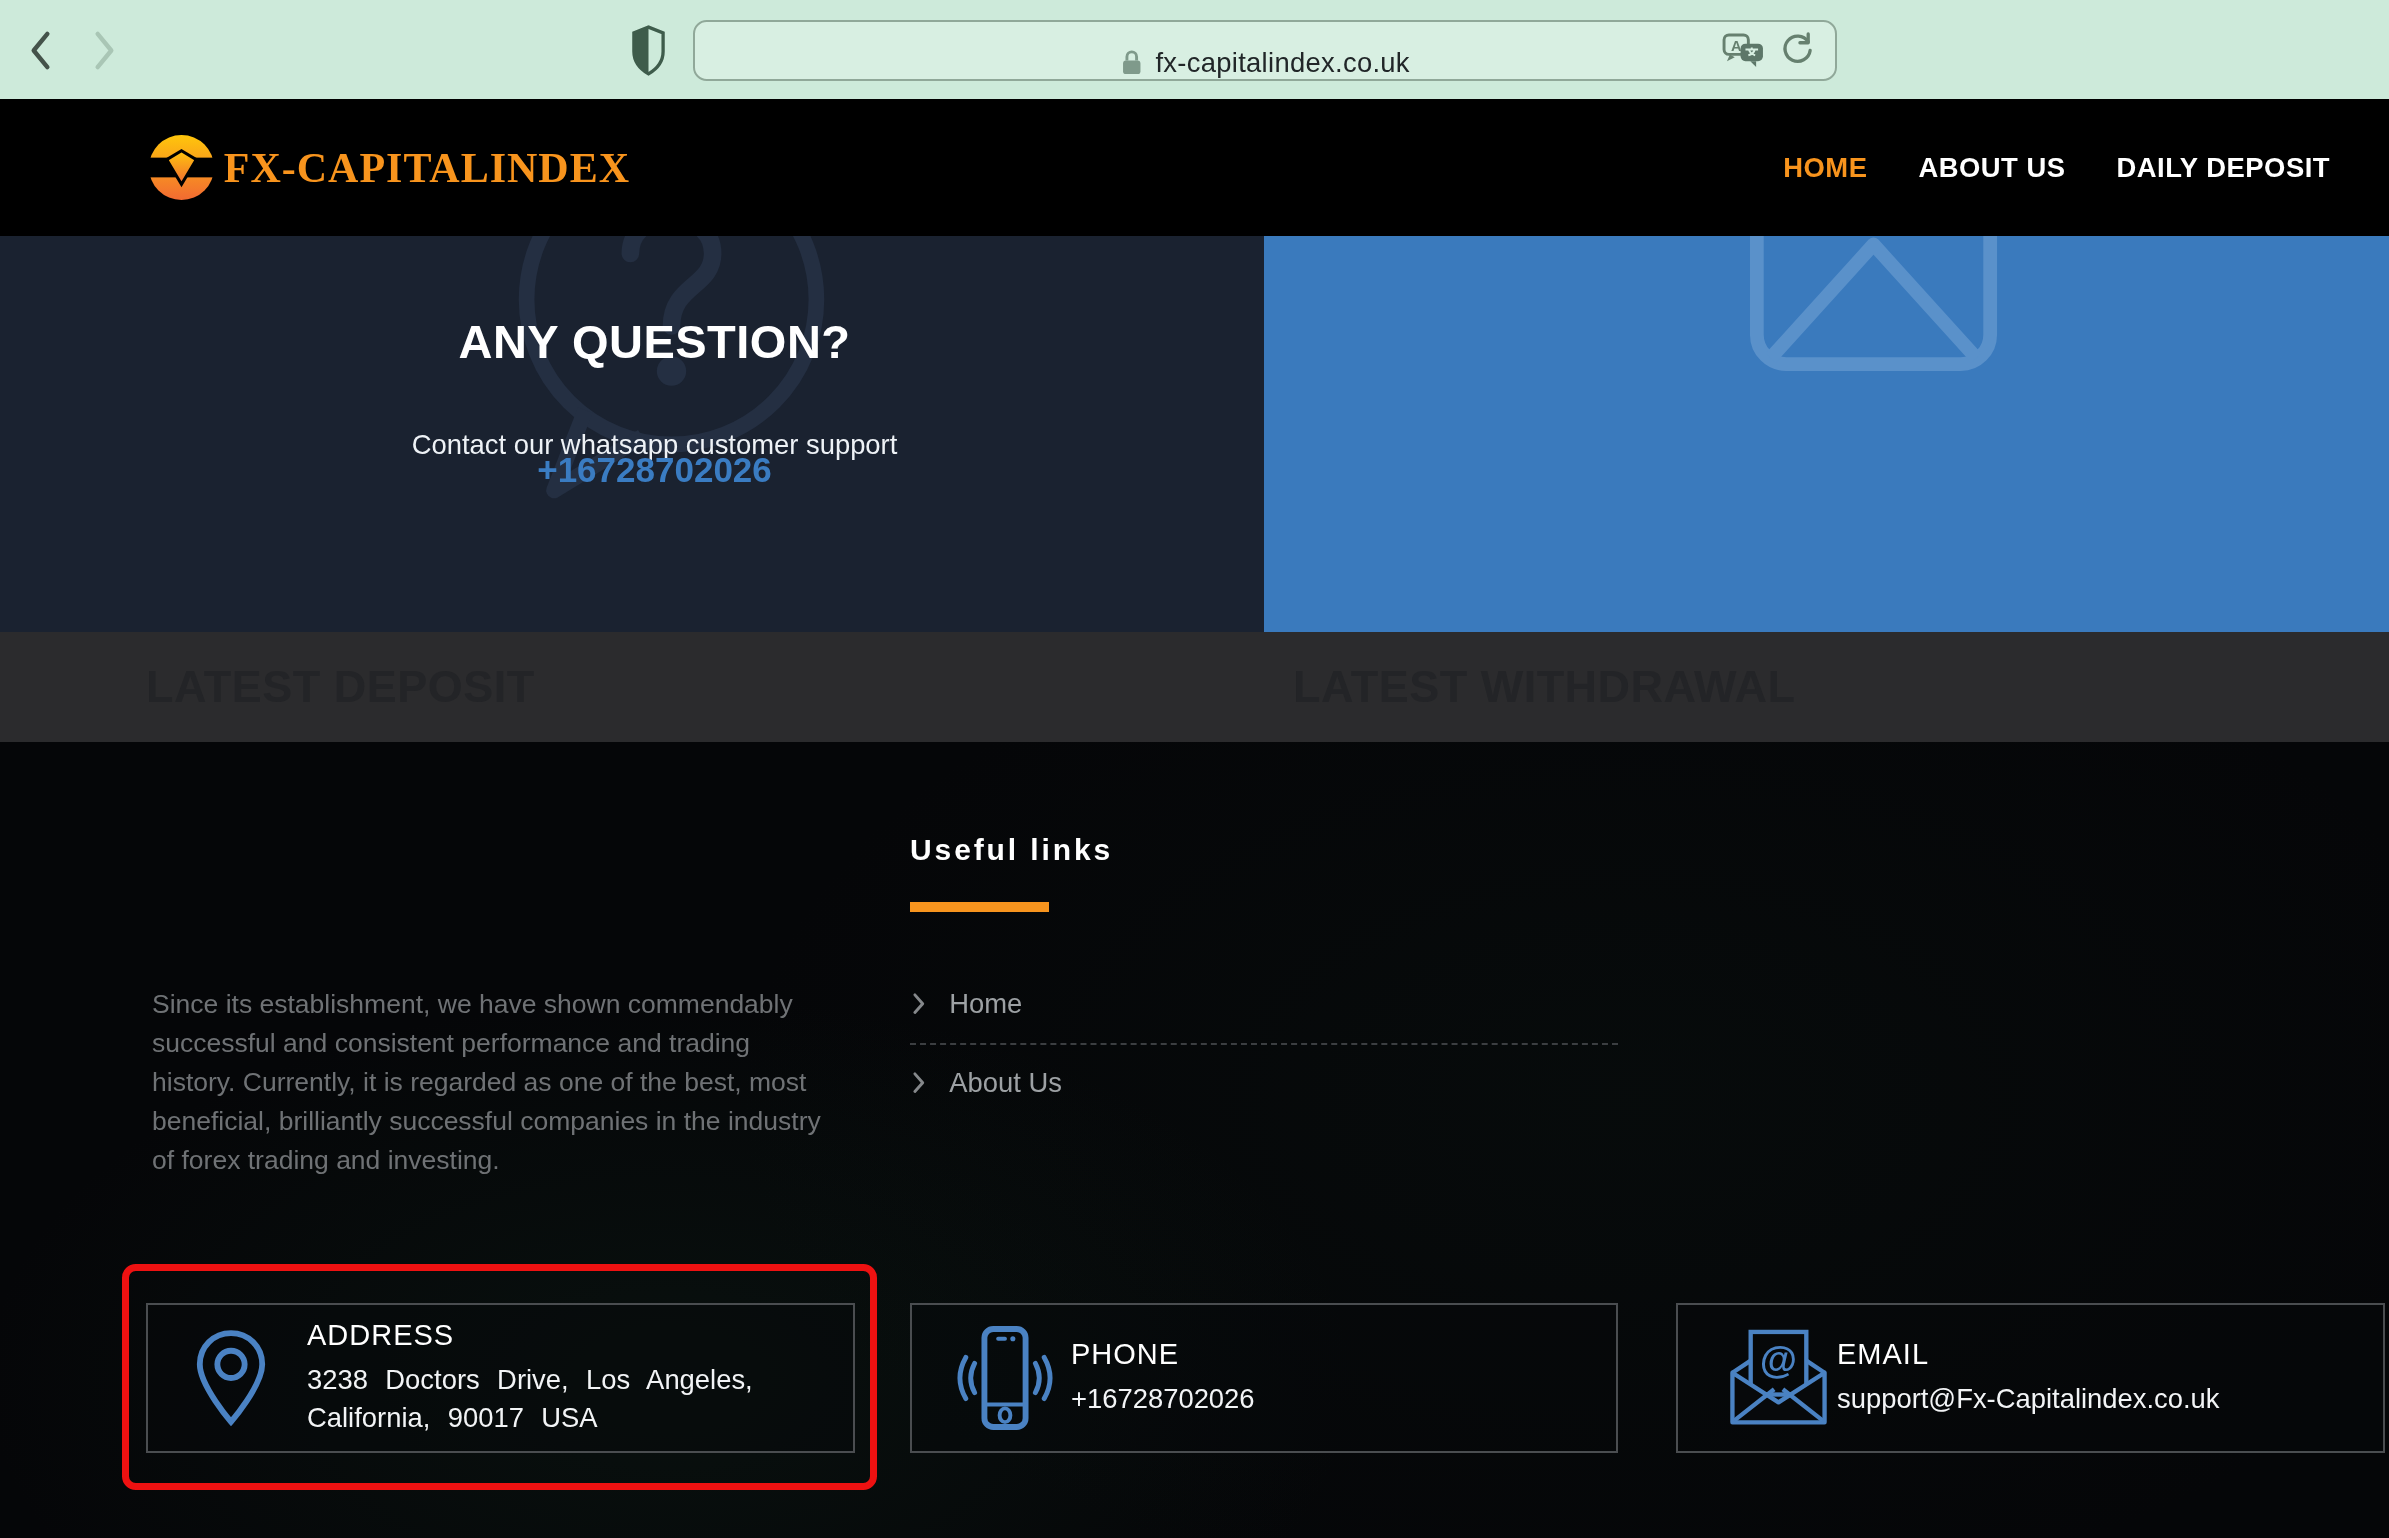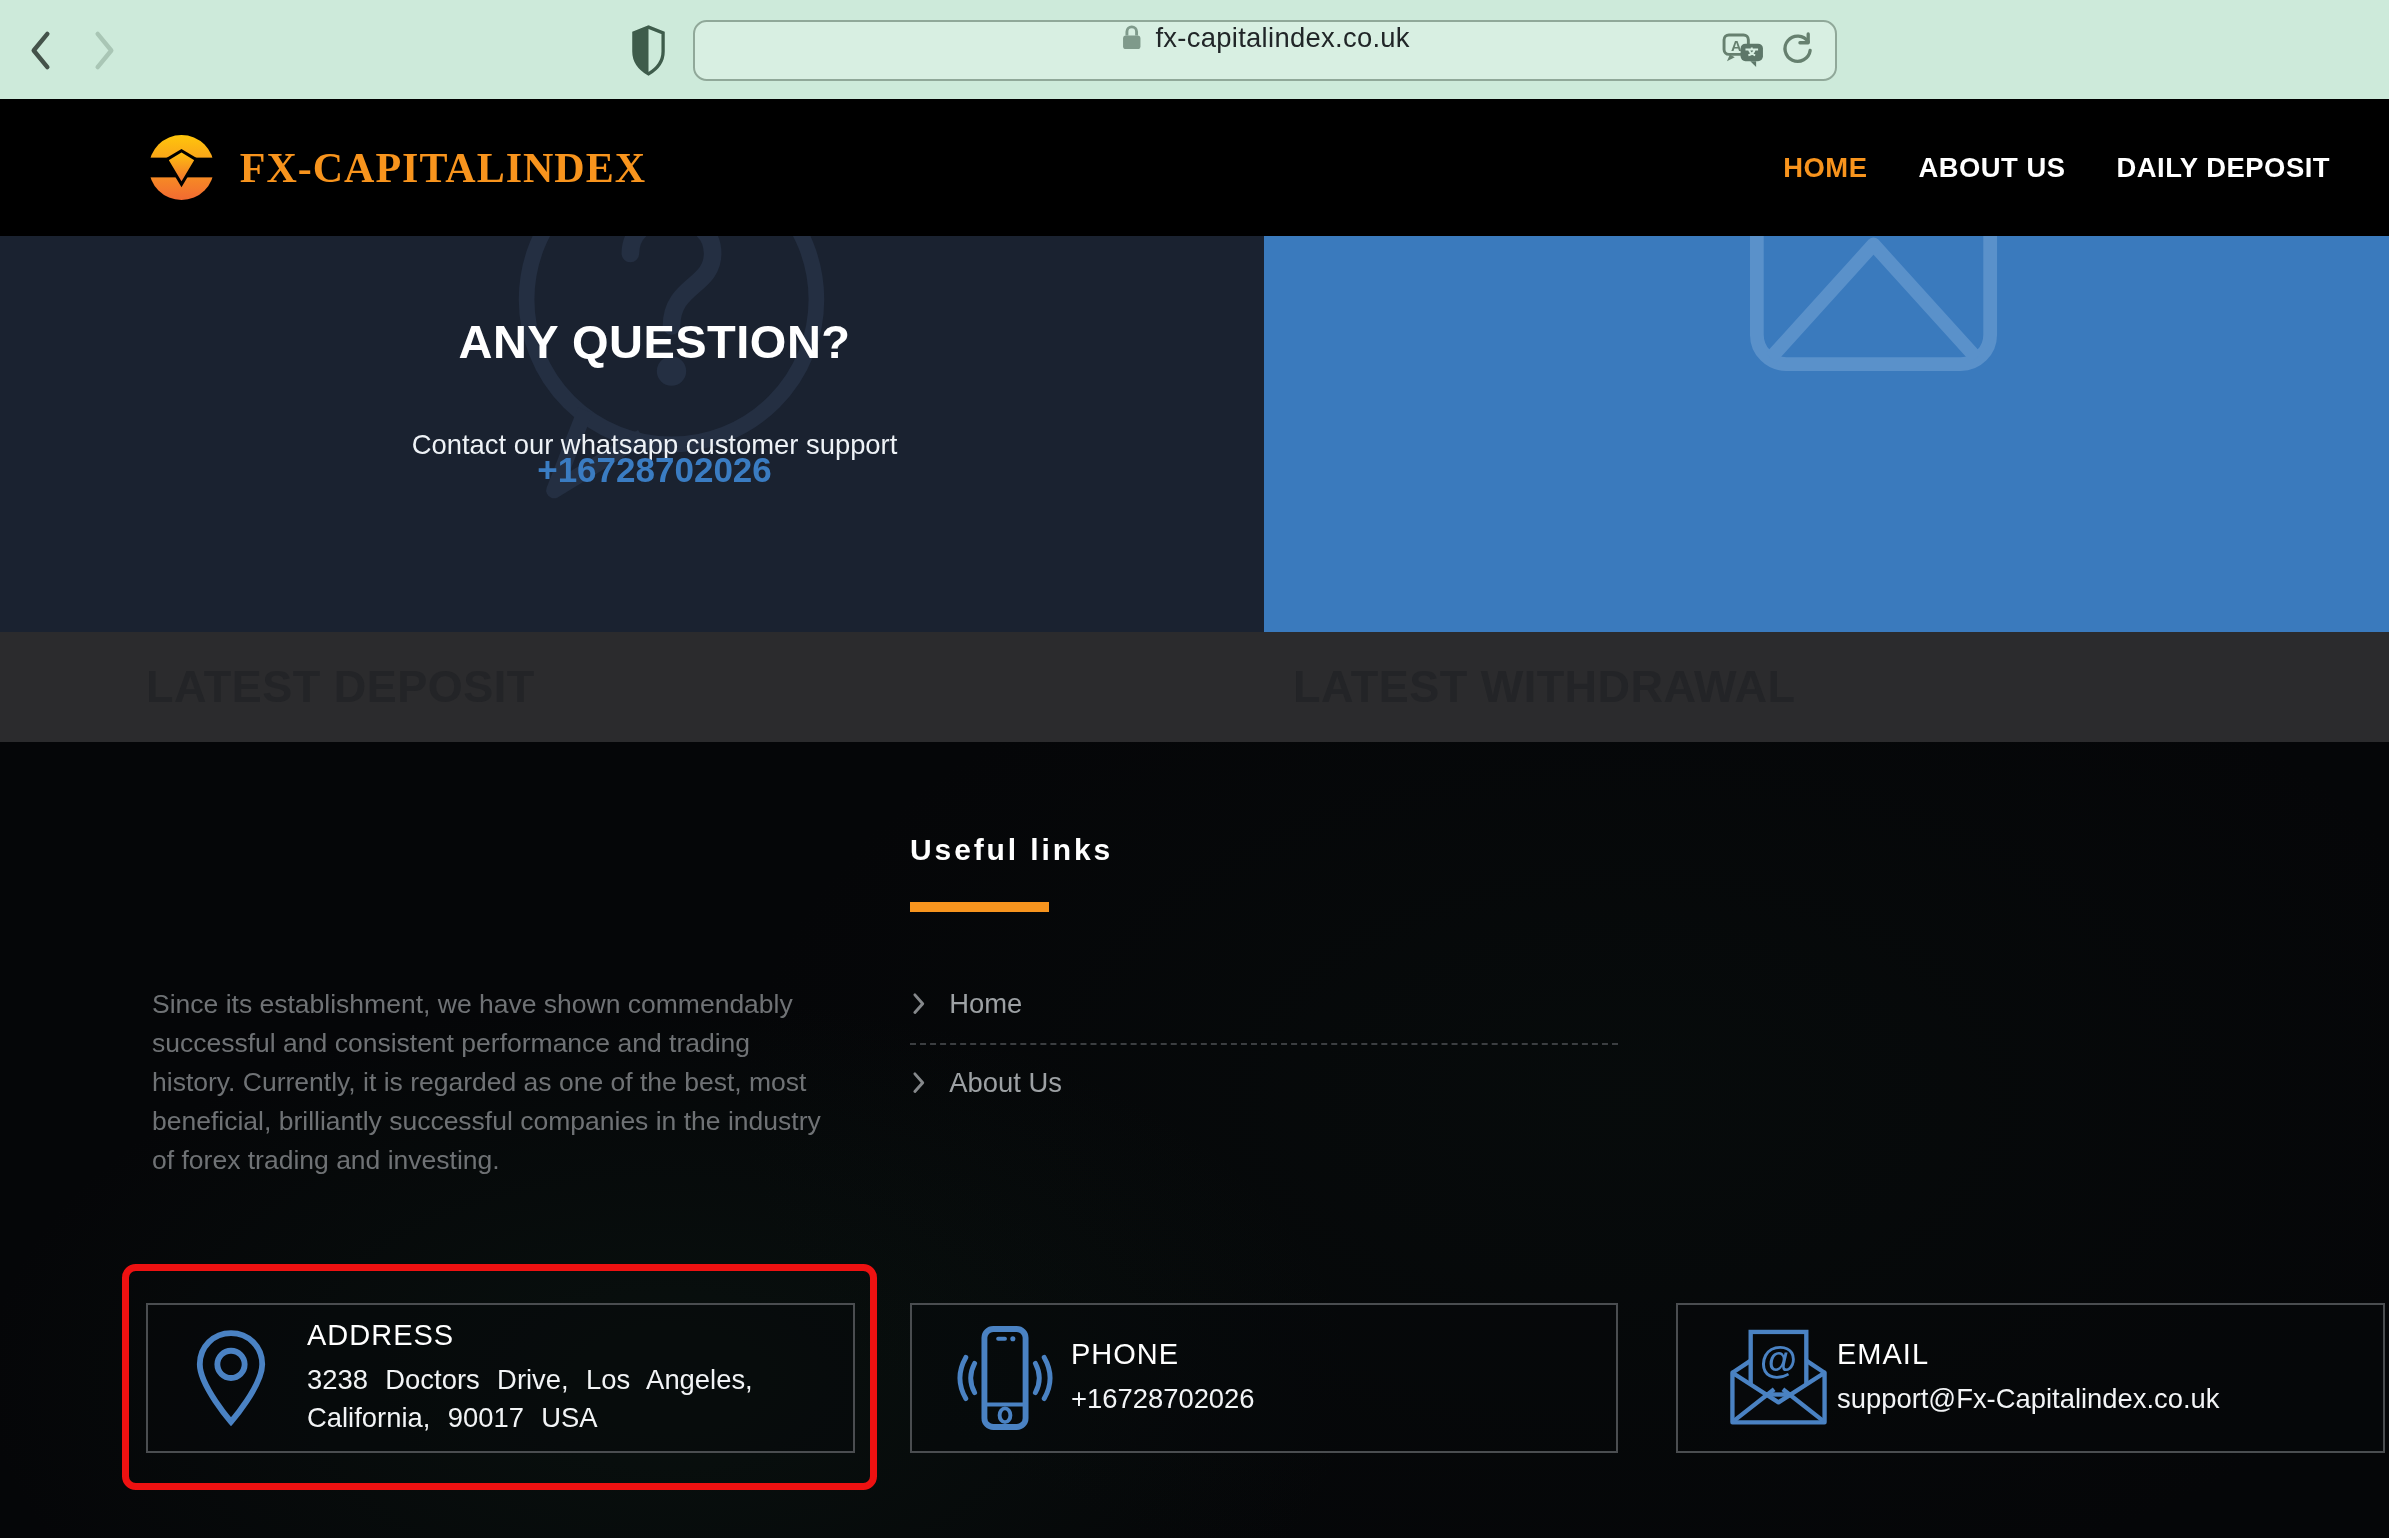--- a/index.html
+++ b/index.html
@@ -8,29 +8,29 @@
   .screen { position:relative; width:2390px; height:1539px; overflow:hidden; background:#050608; }
 
   
   .chrome { position:absolute; left:0; top:0; width:2390px; height:99px; background:#cdeada; }
   .nav-btn { position:absolute; top:25.5px; width:39px; height:49px; background:none; border:none; cursor:pointer; }
   .nav-btn svg { display:block; }
   .btn-back { left:21.6px; }
   .btn-fwd  { left:84px; }
   .shield-wrap { position:absolute; left:630px; top:23.5px; width:37px; height:54px; }
   .url-bar { position:absolute; left:693px; top:19.6px; width:1144px; height:61px; border:2px solid #90a899; border-radius:13.7px;
-             background:#d8efe2; display:flex; align-items:flex-start; justify-content:center; cursor:text; }
+             background:#d8efe2; display:flex; align-items:flex-end; justify-content:center; cursor:text; }
   .url-center { display:flex; align-items:center; gap:11.8px; }
   .url-text { font-size:27.4px; color:#212628; letter-spacing:0.3px; }
   .url-icons { position:absolute; right:19.6px; top:0; height:100%; display:flex; align-items:center; gap:15.7px; }
 
   
   .site-nav { position:absolute; left:0; top:99px; width:2390px; height:137px; background:#000; }
   .brand { position:absolute; left:147px; top:0; height:137px; display:flex; align-items:center; gap:7.8px; cursor:pointer; }
-  .brand-text { font-family:"Liberation Serif", serif; font-weight:bold; font-size:42px; color:#f8941d; letter-spacing:1px;margin-left:16px; }
+  .brand-text { font-family:"Liberation Serif", serif; font-weight:bold; font-size:42px; color:#f8941d; letter-spacing:1px; }
   .menu { position:absolute; right:60px; top:0; height:137px; display:flex; align-items:center; gap:51px; }
   .menu a { text-decoration:none; font-weight:bold; font-size:27.4px; color:#fff; letter-spacing:0.5px; cursor:pointer; }
   .menu a.active { color:#f8941d; }
 
   
   .hero { position:absolute; left:0; top:236px; width:2390px; height:384px; }
   .hero-left  { position:absolute; left:0; top:0; width:1264px; height:396px; background:#1a2230; overflow:hidden; }
   .hero-right { position:absolute; left:1264px; top:0; width:1125px; height:396px; background:#3a7abd; overflow:hidden; }
   .bg-icon { position:absolute; pointer-events:none; }
   .hero-title { position:absolute; top:78px; width:721px; text-align:center; color:#fff; font-weight:bold; font-size:47px; letter-spacing:0.5px; }

